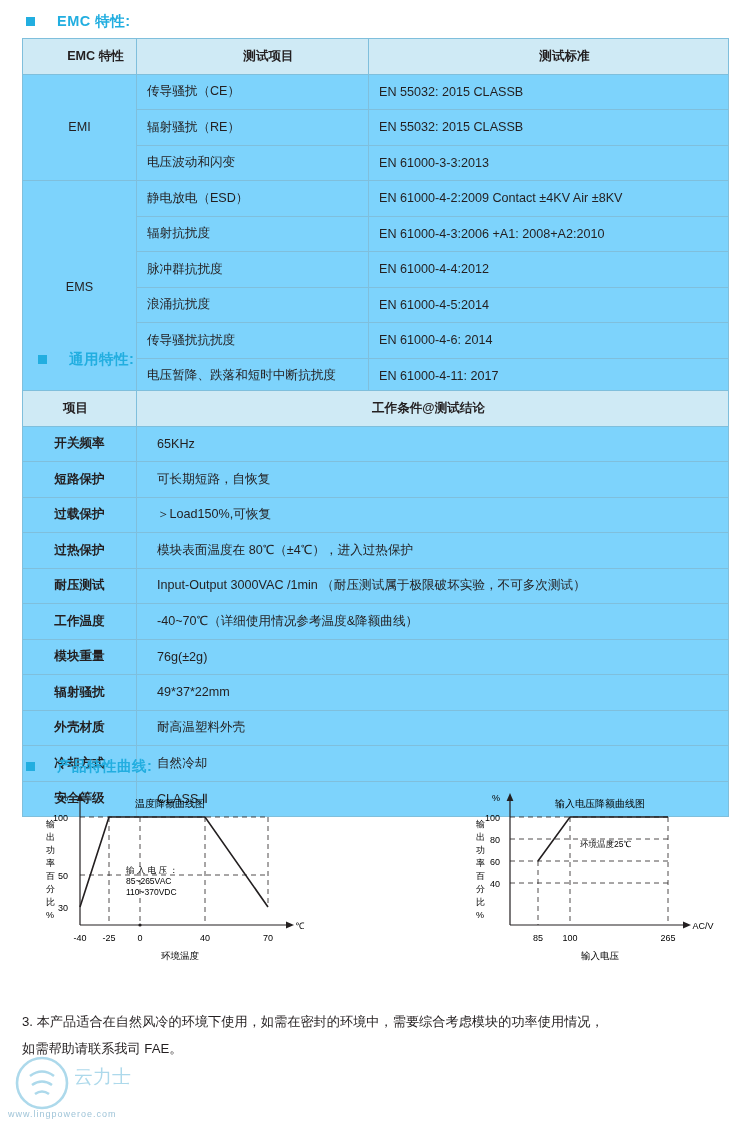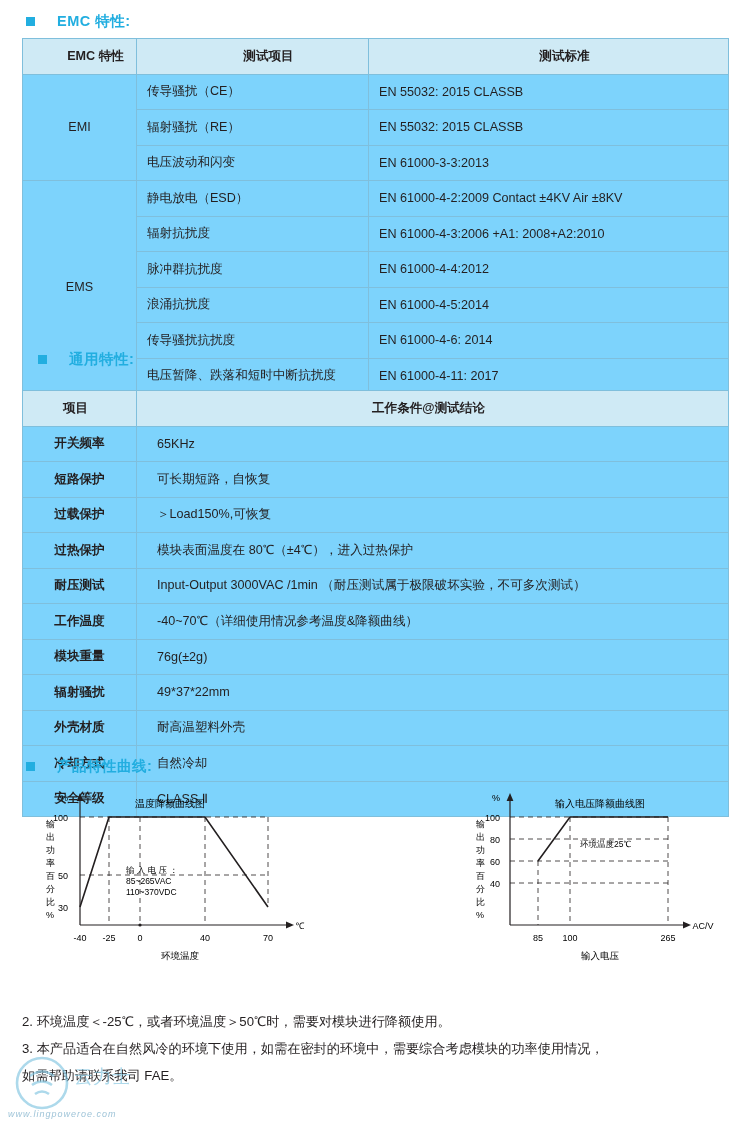--- a/index.html
+++ b/index.html
@@ -146,21 +146,20 @@
     opacity: 0.85;
     pointer-events: none;
   }
   .wm-text {
     position: absolute;
     left: 8px;
     bottom: 6px;
     font-size: 9px;
     color: #9fc4d8;
     letter-spacing: 1px;
-    font-style: italic;
   }
 </style>
 </head>
 <body>
 
 <div class="page">
 
   <div class="section-head" id="h-emc">
     <span class="bullet"></span>
     <span class="txt">EMC 特性:</span>
@@ -381,21 +380,20 @@
         <text x="16" y="107" font-size="9" font-family="Liberation Sans, sans-serif">分</text>
         <text x="16" y="120" font-size="9" font-family="Liberation Sans, sans-serif">比</text>
         <text x="16" y="133" font-size="9" font-family="Liberation Sans, sans-serif">%</text>
 
         <text x="120" y="62" font-size="8.5" font-family="Liberation Sans, sans-serif">环境温度25℃</text>
       </svg>
     </div>
   </div>
 
   <div class="notes">
-    <div>2. 环境温度＜-25℃，或者环境温度＞50℃时，需要对模块进行降额使用。</div>
     <div>3. 本产品适合在自然风冷的环境下使用，如需在密封的环境中，需要综合考虑模块的功率使用情况，</div>
     <div>如需帮助请联系我司 FAE。</div>
   </div>
 
   <svg class="watermark" viewBox="0 0 150 80">
     <g fill="none" stroke="#7fc4e0" stroke-width="2.6" opacity="0.75">
       <circle cx="34" cy="40" r="25"></circle>
       <path d="M22 33 q12 -9 24 0"></path>
       <path d="M24 42 q10 -7 20 0"></path>
       <path d="M27 51 q7 -5 14 0"></path>

